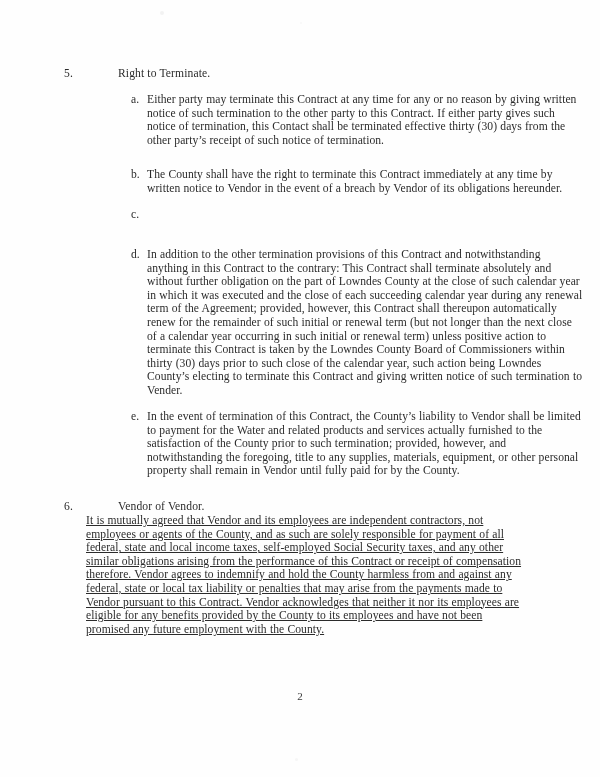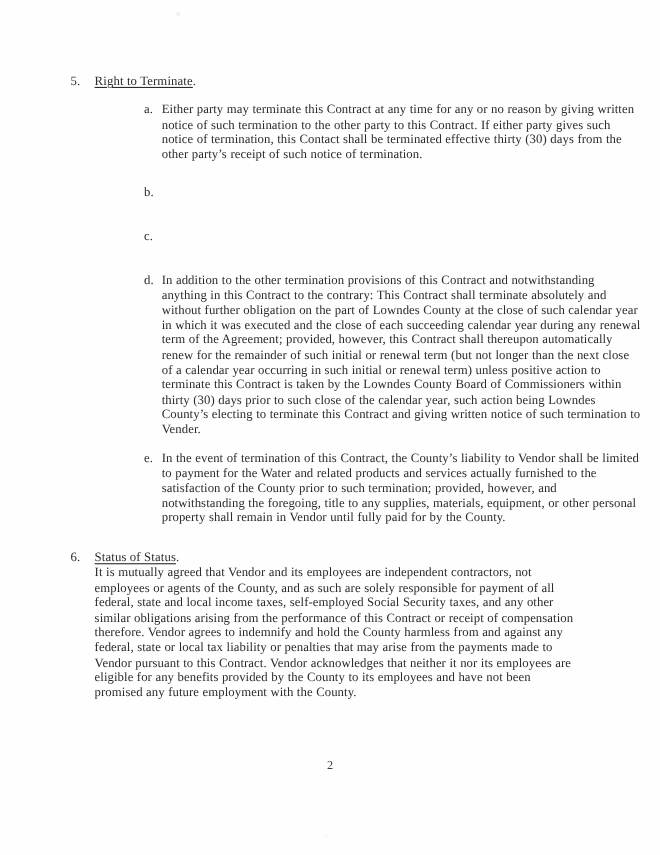--- a/index.html
+++ b/index.html
@@ -53,22 +53,22 @@
   }
   .sec-num {
     position: absolute;
     left: -22px;
     top: 0;
     width: 18px;
     text-align: left;
     font-size: 11.6px;
   }
   .sec-title-underline {
-    text-decoration: underline;
     text-underline-offset: 1.5px;
+    margin-left: 32px;
   }
   .alpha-item {
     position: relative;
     padding-left: 61px;
     font-size: 11.6px;
     line-height: 13.6px;
     text-align: left;
     letter-spacing: 0.005em;
     word-spacing: 0.02em;
   }
@@ -91,21 +91,21 @@
   
   #block-sec5      { position: absolute; left: 0;  top: 67px;  width: 600px; }
   #list-sec5       { position: absolute; left: 0;  top: 93px;  width: 600px; }
   .li-a  { position: absolute; left: 86px; top: 0;    width: 430px; }
   .li-b  { position: absolute; left: 86px; top: 75px; width: 430px; }
   .li-c  { position: absolute; left: 86px; top: 115px;width: 437px; }
   .li-d  { position: absolute; left: 86px; top: 155px;width: 437px; }
   .li-e  { position: absolute; left: 86px; top: 317px;width: 437px; }
 
   #block-sec6      { position: absolute; left: 0;  top: 500px; width: 600px; }
-  #body-sec6       { position: absolute; left: 86px; top: 514px; width: 438px; }
+  #body-sec6       { position: absolute; left: 86px; top: 514px; width: 438px; text-decoration: underline; }
 
   .page-number {
     position: absolute;
     left: 0;
     top: 690px;
     width: 600px;
     text-align: center;
     font-size: 11px;
     color: #3a3a3a;
   }
@@ -129,41 +129,42 @@
 
     <div id="list-sec5">
 
       <div class="alpha-item li-a">
         <span class="alpha-marker">a.</span>
         <span>Either party may terminate this Contract at any time for any or no reason by giving written notice of such termination to the other party to this Contract.  If either party gives such notice of termination, this Contact shall be terminated effective thirty (30) days from the other party’s receipt of such notice of termination.</span>
       </div>
 
       <div class="alpha-item li-b">
         <span class="alpha-marker">b.</span>
+        <span>The County shall have the right to terminate this Contract immediately at any time by written notice to Vendor in the event of a breach by Vendor of its obligations hereunder.</span>
       </div>
 
       <div class="alpha-item li-c">
         <span class="alpha-marker">c.</span>
       </div>
 
       <div class="alpha-item li-d">
         <span class="alpha-marker">d.</span>
         <span>In addition to the other termination provisions of this Contract and notwithstanding anything in this Contract to the contrary:  This Contract shall terminate absolutely and without further obligation on the part of Lowndes County at the close of such calendar year in which it was executed and the close of each succeeding calendar year during any renewal term of the Agreement; provided, however, this Contract shall thereupon automatically renew for the remainder of such initial or renewal term (but not longer than the next close of a calendar year occurring in such initial or renewal term) unless positive action to terminate this Contract is taken by the Lowndes County Board of Commissioners within thirty (30) days prior to such close of the calendar year, such action being Lowndes County’s electing to terminate this Contract and giving written notice of such termination to Vender.</span>
       </div>
 
       <div class="alpha-item li-e">
         <span class="alpha-marker">e.</span>
         <span>In the event of termination of this Contract, the County’s liability to Vendor shall be limited to payment for the Water and related products and services actually furnished to the satisfaction of the County prior to such termination; provided, however, and notwithstanding the foregoing, title to any supplies, materials, equipment, or other personal property shall remain in Vendor until fully paid for by the County.</span>
       </div>
 
     </div>
 
     <div id="block-sec6" class="section">
       <div class="section-head">
-        <span class="sec-num">6.</span><span class="sec-title-underline">Status of Status</span><span>.</span>
+        <span class="sec-num">6.</span><span class="sec-title-underline">Vendor of Vendor</span><span>.</span>
       </div>
     </div>
 
     <div id="body-sec6" class="section-body">It is mutually agreed that Vendor and its employees are independent contractors, not employees or agents of the County, and as such are solely responsible for payment of all federal, state and local income taxes, self-employed Social Security taxes, and any other similar obligations arising from the performance of this Contract or receipt of compensation therefore.  Vendor agrees to indemnify and hold the County harmless from and against any federal, state or local tax liability or penalties that may arise from the payments made to Vendor pursuant to this Contract.  Vendor acknowledges that neither it nor its employees are eligible for any benefits provided by the County to its employees and have not been promised any future employment with the County.</div>
 
     <div class="page-number">2</div>
 
   </div>
 </div>
 

